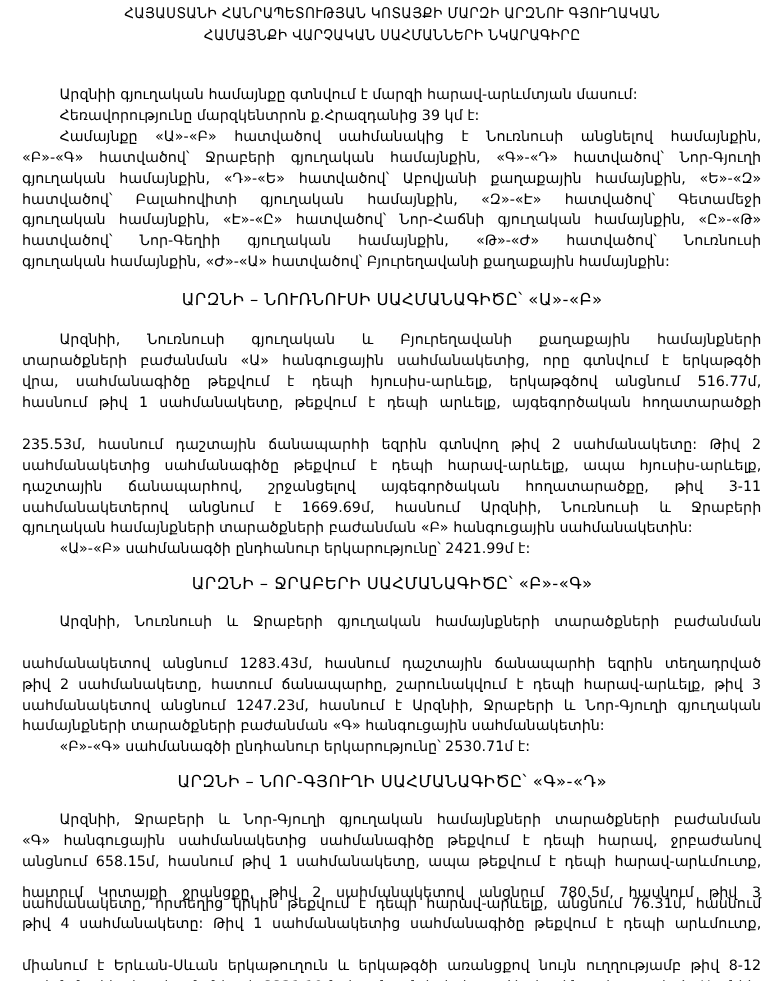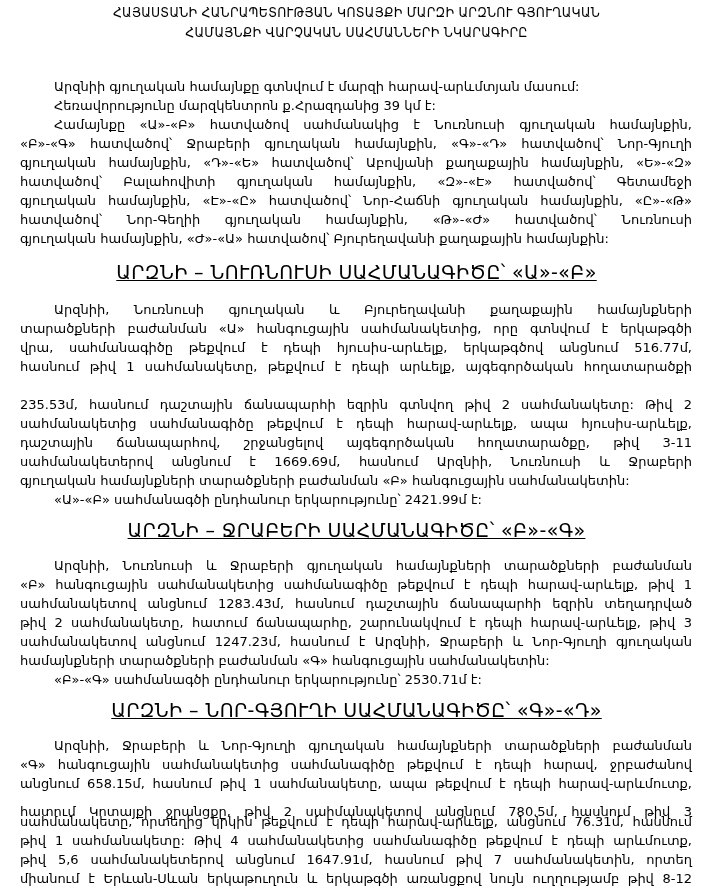--- a/index.html
+++ b/index.html
@@ -33,37 +33,36 @@
       text-align: justify;
       text-align-last: justify;
       transform-origin: left top;
     }
     .line.ind { left: 54px; width: 638px; }
     .line.last { text-align-last: left; }
     .heading {
       position: absolute;
       left: 0; width: 713px;
       text-align: center;
-      font-size: 19px;
+      font-size: 15px;
       line-height: 20px;
       letter-spacing: 0.4px;
-      text-decoration: underline;
     }
   </style>
 </head>
 <body>
 
 <div class="page">
 
   <div class="title t1">ՀԱՅԱՍՏԱՆԻ ՀԱՆՐԱՊԵՏՈՒԹՅԱՆ ԿՈՏԱՅՔԻ ՄԱՐԶԻ ԱՐԶՆՈՒ ԳՅՈՒՂԱԿԱՆ</div>
   <div class="title t2">ՀԱՄԱՅՆՔԻ  ՎԱՐՉԱԿԱՆ  ՍԱՀՄԱՆՆԵՐԻ  ՆԿԱՐԱԳԻՐԸ</div>
 
   <div class="line ind last" style="top:77px"><span style="white-space: nowrap;">Արզնիի գյուղական համայնքը գտնվում է մարզի հարավ-արևմտյան մասում:</span></div>
   <div class="line ind last" style="top:96px"><span style="white-space: nowrap;">Հեռավորությունը մարզկենտրոն ք.Հրազդանից  39 կմ է:</span></div>
-  <div class="line ind" style="top:115px"><span style="white-space: nowrap;">Համայնքը «Ա»-«Բ» հատվածով սահմանակից է Նուռնուսի գյուղական համայնքին,</span></div>
+  <div class="line ind" style="top:115px"><span style="white-space: nowrap;">Համայնքը «Ա»-«Բ» հատվածով սահմանակից է Նուռնուսի անցնելով համայնքին,</span></div>
   <div class="line" style="top:134px"><span style="white-space: nowrap;">«Բ»-«Գ» հատվածով՝ Ջրաբերի գյուղական համայնքին, «Գ»-«Դ» հատվածով՝ Նոր-Գյուղի</span></div>
   <div class="line" style="top:153px"><span style="white-space: nowrap;">գյուղական համայնքին, «Դ»-«Ե» հատվածով՝ Աբովյանի քաղաքային համայնքին, «Ե»-«Զ»</span></div>
   <div class="line" style="top:172px"><span style="white-space: nowrap;">հատվածով՝ Բալահովիտի գյուղական համայնքին, «Զ»-«Է» հատվածով՝ Գետամեջի</span></div>
   <div class="line" style="top:191px"><span style="white-space: nowrap;">գյուղական համայնքին, «Է»-«Ը» հատվածով՝ Նոր-Հաճնի գյուղական համայնքին, «Ը»-«Թ»</span></div>
   <div class="line" style="top:210px"><span style="white-space: nowrap;">հատվածով՝ Նոր-Գեղիի գյուղական համայնքին, «Թ»-«Ժ» հատվածով՝ Նուռնուսի</span></div>
   <div class="line last" style="top:229px"><span style="white-space: nowrap;">գյուղական համայնքին, «Ժ»-«Ա» հատվածով՝ Բյուրեղավանի քաղաքային համայնքին:</span></div>
 
   <div class="heading" style="top:262px">ԱՐԶՆԻ – ՆՈՒՌՆՈՒՍԻ ՍԱՀՄԱՆԱԳԻԾԸ՝  «Ա»-«Բ»</div>
   <div class="line ind" style="top:300px"><span style="white-space: nowrap;">Արզնիի, Նուռնուսի գյուղական և Բյուրեղավանի քաղաքային համայնքների</span></div>
   <div class="line" style="top:319px"><span style="white-space: nowrap;">տարածքների բաժանման «Ա» հանգուցային սահմանակետից, որը գտնվում է երկաթգծի</span></div>
@@ -71,31 +70,29 @@
   <div class="line" style="top:357px"><span style="white-space: nowrap;">հասնում թիվ 1 սահմանակետը, թեքվում է դեպի արևելք, այգեգործական հողատարածքի</span></div>
   <div class="line" style="top:395px"><span style="white-space: nowrap;">235.53մ, հասնում դաշտային ճանապարհի եզրին գտնվող թիվ 2 սահմանակետը: Թիվ 2</span></div>
   <div class="line" style="top:414px"><span style="white-space: nowrap;">սահմանակետից սահմանագիծը թեքվում է դեպի հարավ-արևելք, ապա հյուսիս-արևելք,</span></div>
   <div class="line" style="top:433px"><span style="white-space: nowrap;">դաշտային ճանապարհով, շրջանցելով այգեգործական հողատարածքը, թիվ 3-11</span></div>
   <div class="line" style="top:452px"><span style="white-space: nowrap;">սահմանակետերով անցնում է 1669.69մ, հասնում Արզնիի, Նուռնուսի և Ջրաբերի</span></div>
   <div class="line last" style="top:471px"><span style="white-space: nowrap;">գյուղական համայնքների տարածքների բաժանման «Բ» հանգուցային սահմանակետին:</span></div>
   <div class="line ind last" style="top:490px"><span style="white-space: nowrap;">«Ա»-«Բ»  սահմանագծի ընդհանուր երկարությունը՝  2421.99մ է:</span></div>
 
   <div class="heading" style="top:520px">ԱՐԶՆԻ – ՋՐԱԲԵՐԻ  ՍԱՀՄԱՆԱԳԻԾԸ՝  «Բ»-«Գ»</div>
   <div class="line ind" style="top:556px"><span style="white-space: nowrap;">Արզնիի, Նուռնուսի և Ջրաբերի գյուղական համայնքների տարածքների բաժանման</span></div>
-  <div class="line" style="top:575px"><span style="white-space: nowrap;">«Բ» հանգուցային սահմանակետից սահմանագիծը թեքվում է դեպի հարավ-արևելք, թիվ 1</span></div>
   <div class="line" style="top:594px"><span style="white-space: nowrap;">սահմանակետով անցնում 1283.43մ, հասնում դաշտային ճանապարհի եզրին տեղադրված</span></div>
   <div class="line" style="top:613px"><span style="white-space: nowrap;">թիվ 2 սահմանակետը, հատում ճանապարհը, շարունակվում է դեպի հարավ-արևելք, թիվ 3</span></div>
   <div class="line" style="top:632px"><span style="white-space: nowrap;">սահմանակետով անցնում 1247.23մ, հասնում է Արզնիի, Ջրաբերի և Նոր-Գյուղի գյուղական</span></div>
   <div class="line last" style="top:651px"><span style="white-space: nowrap;">համայնքների տարածքների բաժանման «Գ» հանգուցային սահմանակետին:</span></div>
   <div class="line ind last" style="top:670px"><span style="white-space: nowrap;">«Բ»-«Գ»  սահմանագծի ընդհանուր երկարությունը՝  2530.71մ է:</span></div>
 
   <div class="heading" style="top:700px">ԱՐԶՆԻ – ՆՈՐ-ԳՅՈՒՂԻ  ՍԱՀՄԱՆԱԳԻԾԸ՝  «Գ»-«Դ»</div>
   <div class="line ind" style="top:736px"><span style="white-space: nowrap;">Արզնիի, Ջրաբերի և Նոր-Գյուղի գյուղական համայնքների տարածքների բաժանման</span></div>
   <div class="line" style="top:755px"><span style="white-space: nowrap;">«Գ» հանգուցային սահմանակետից սահմանագիծը թեքվում է դեպի հարավ, ջրբաժանով</span></div>
   <div class="line" style="top:774px"><span style="white-space: nowrap;">անցնում 658.15մ, հասնում թիվ 1 սահմանակետը, ապա թեքվում է դեպի հարավ-արևմուտք,</span></div>
   <div class="line" style="top:802px"><span style="white-space: nowrap;">հատում Կոտայքի ջրանցքը, թիվ 2 սահմանակետով անցնում 780.5մ, հասնում թիվ 3</span></div>
   <div class="line" style="top:812px"><span style="white-space: nowrap;">սահմանակետը, որտեղից կրկին թեքվում է դեպի հարավ-արևելք, անցնում 76.31մ, հասնում</span></div>
-  <div class="line" style="top:831px"><span style="white-space: nowrap;">թիվ 1 սահմանակետը: Թիվ 4 սահմանակետից սահմանագիծը թեքվում է դեպի արևմուտք,</span></div>
-  <div class="line" style="top:850px"><span style="white-space: nowrap;">թիվ 5,6 սահմանակետերով անցնում 1647.91մ, հասնում թիվ 7 սահմանակետին, որտեղ</span></div>
+  <div class="line" style="top:831px"><span style="white-space: nowrap;">թիվ 4 սահմանակետը: Թիվ 1 սահմանակետից սահմանագիծը թեքվում է դեպի արևմուտք,</span></div>
   <div class="line" style="top:869px"><span style="white-space: nowrap;">միանում է Երևան-Սևան երկաթուղուն և երկաթգծի առանցքով նույն ուղղությամբ թիվ 8-12</span></div>
   <div class="line" style="top:888px"><span style="white-space: nowrap;">սահմանակետերով անցնելով 2231.19մ, հասնում է երկաթգծի եզրին տեղադրված Արզնիի,</span></div>
 
 </div>
 
 </body></html>

